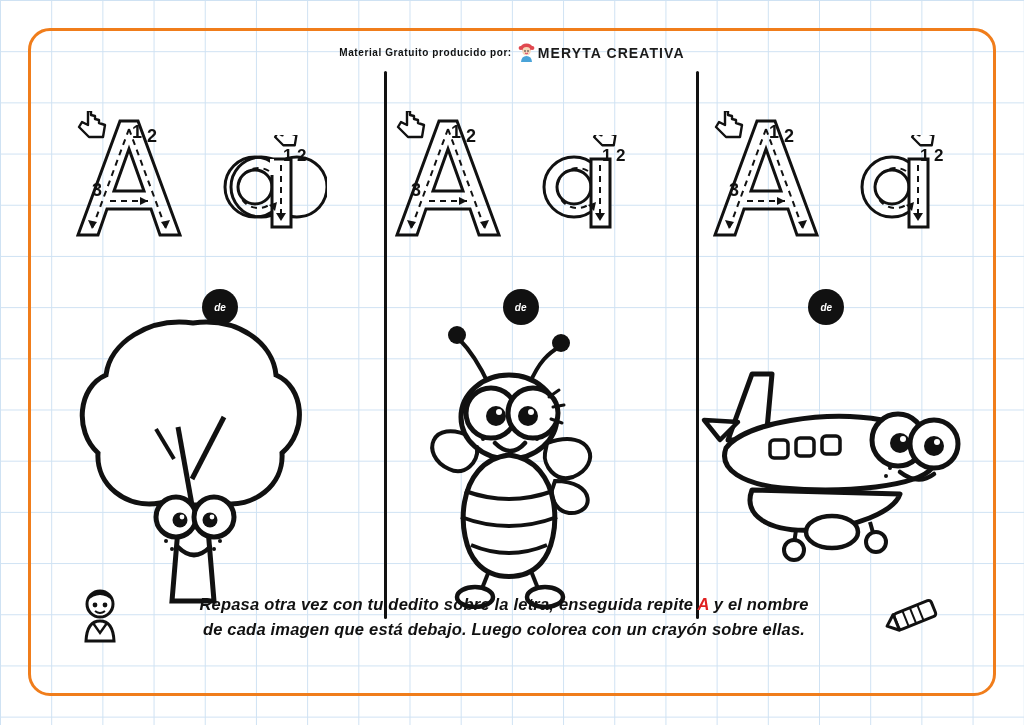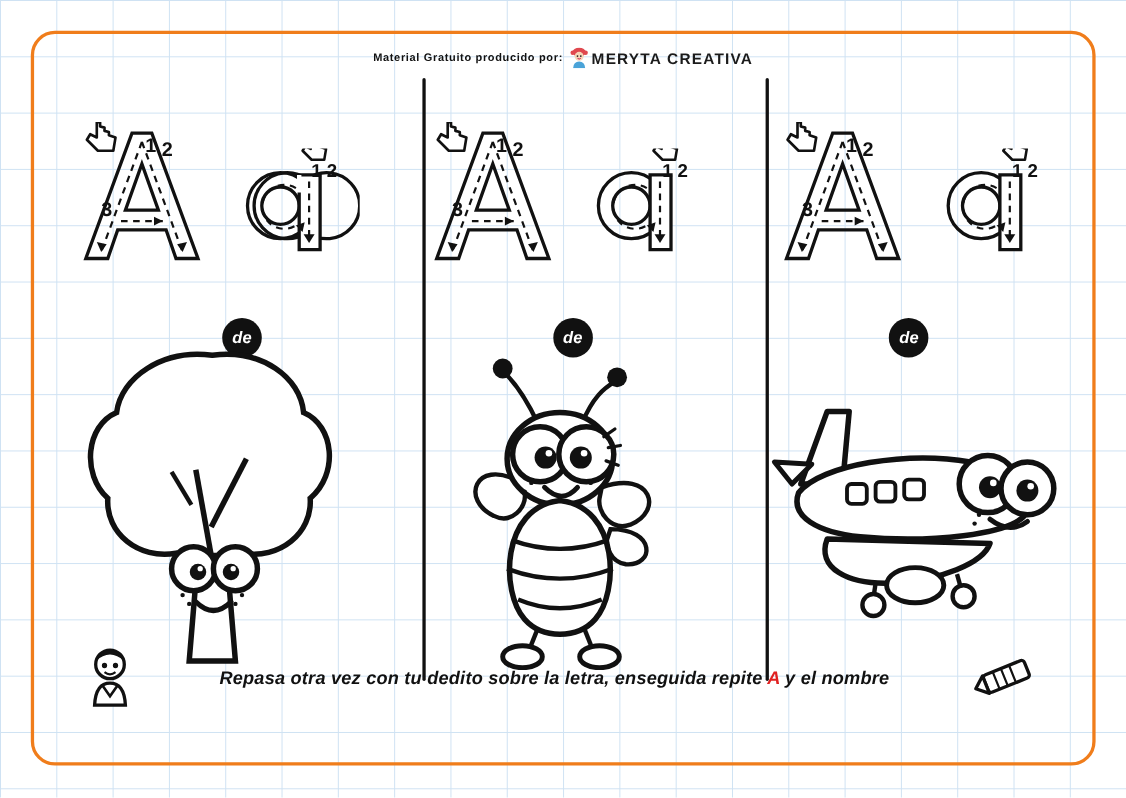--- a/index.html
+++ b/index.html
@@ -126,21 +126,21 @@
 
   
   .de-badge {
     position: absolute;
     top: 228px;
     width: 36px;
     height: 36px;
     border-radius: 50%;
     background: #111;
     color: #fff;
-    font-size: 15px;
+    font-size: 10px;
     font-weight: bold;
     display: flex;
     align-items: center;
     justify-content: center;
     font-style: italic;
   }
   .col.c1 .de-badge { left: 168px; }
   .col.c2 .de-badge { left: 150px; }
   .col.c3 .de-badge { left: 137px; }
 
@@ -467,20 +467,21 @@
         <circle cx="18" cy="18" r="2.4" fill="#111"></circle>
         <circle cx="28" cy="18" r="2.4" fill="#111"></circle>
         <path d="M18 24 q5 4 10 0" fill="none" stroke="#111" stroke-width="2"></path>
         <path d="M9 54 q1 -20 14 -20 q13 0 14 20 z" fill="#fff" stroke="#111" stroke-width="3"></path>
         <path d="M16 36 l7 10 l7 -10" fill="none" stroke="#111" stroke-width="2.4"></path>
       </svg>
     </span>
 
     <div class="instr-text">
       <span>Repasa otra vez con tu dedito sobre la letra, enseguida repite </span><span class="hl">A</span><span> y el nombre</span><br>
+      <span>de cada imagen que está debajo. Luego colorea con un crayón sobre ellas.</span>
     </div>
 
     <span class="crayon-icon">
       <svg width="62" height="50" viewBox="0 0 62 50">
         <g transform="rotate(-22 31 25)">
           <rect x="10" y="16" width="40" height="17" rx="3" fill="#fff" stroke="#111" stroke-width="3"></rect>
           <path d="M10 16 L0 24.5 L10 33 Z" fill="#fff" stroke="#111" stroke-width="3" stroke-linejoin="round"></path>
           <path d="M20 16 L20 33 M28 16 L28 33 M36 16 L36 33" stroke="#111" stroke-width="2"></path>
         </g>
       </svg>

